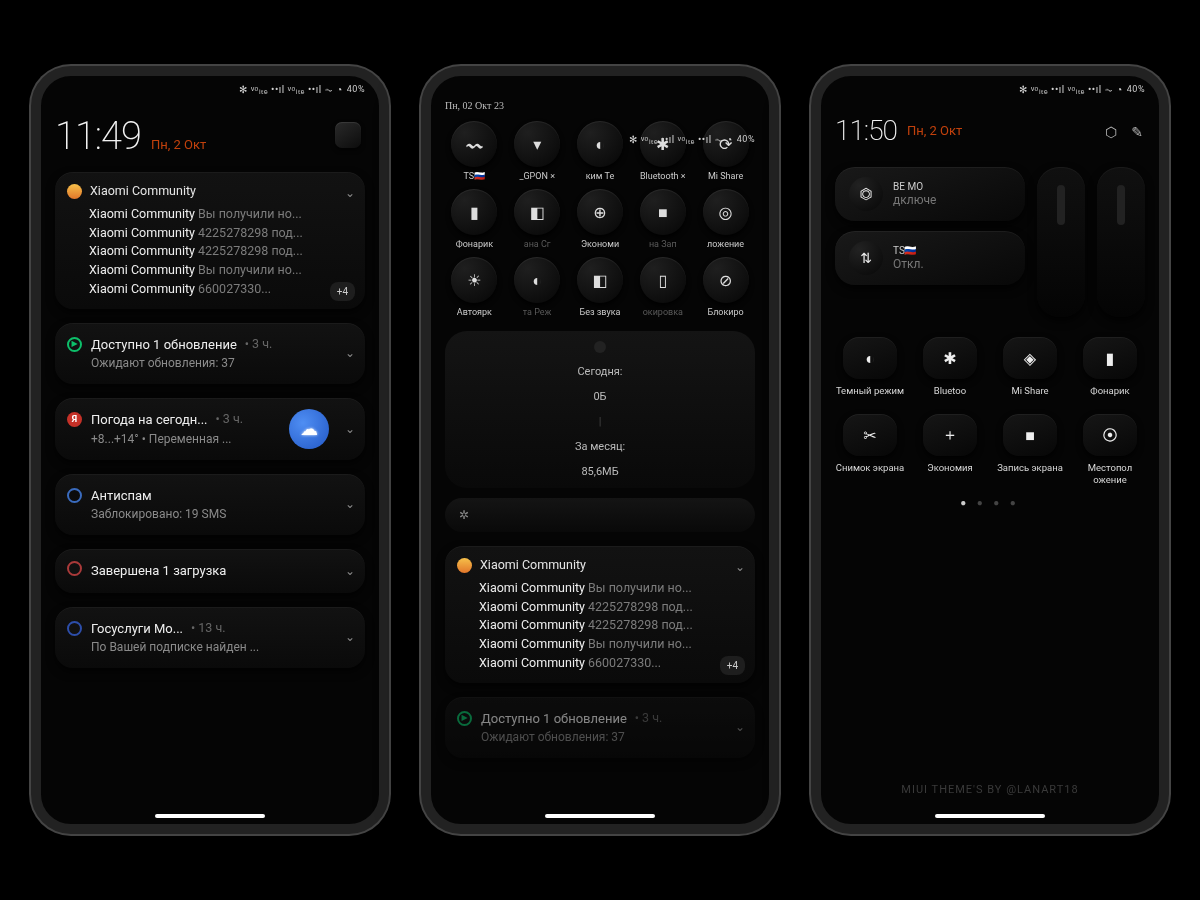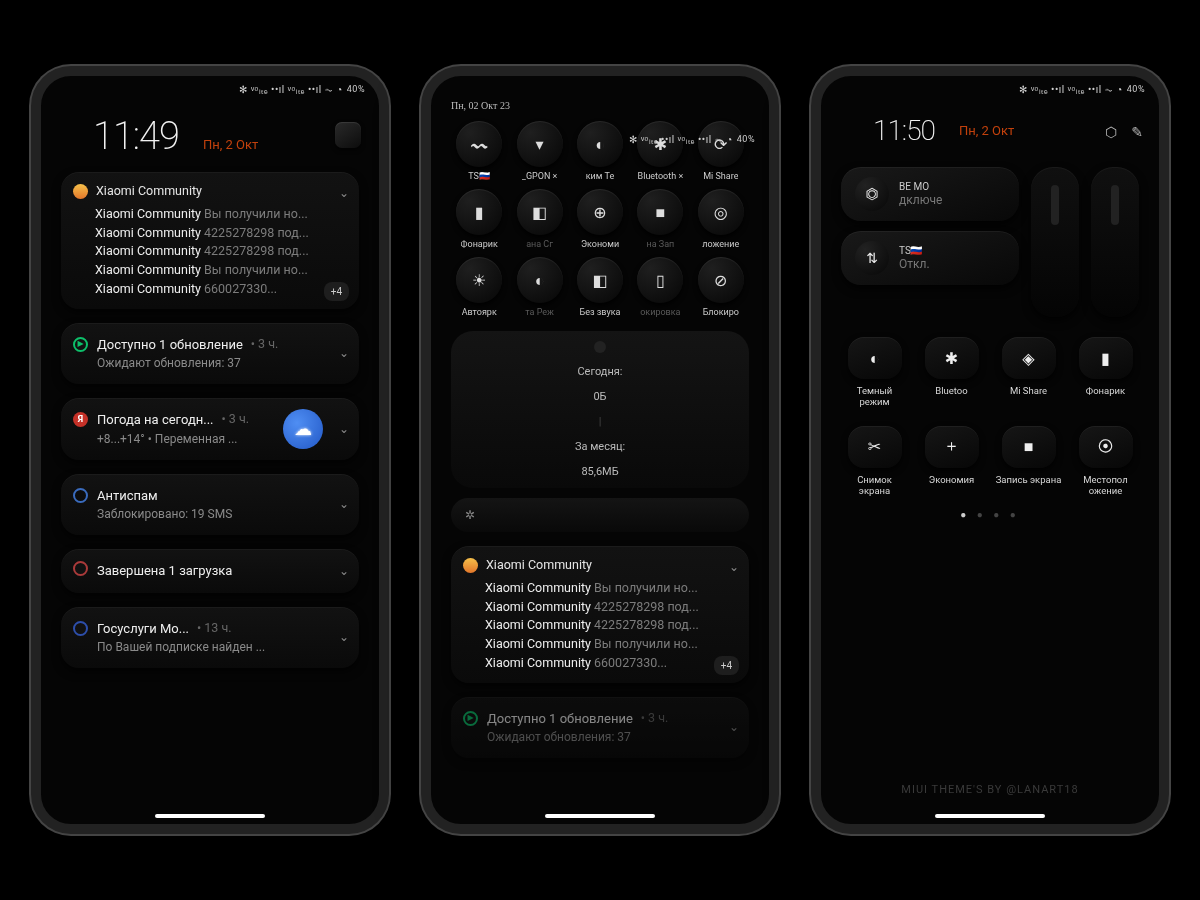--- a/index.html
+++ b/index.html
@@ -20,42 +20,41 @@
     border-radius: 40px;
     border: 10px solid #222;
     background: #050505;
     position: relative;
     overflow: hidden;
     box-shadow: 0 0 0 2px #444, 0 10px 40px rgba(0,0,0,.8);
   }
   .screen {
     position: absolute;
     inset: 0;
-    padding: 8px 20px 12px;
+    padding: 8px 14px 12px;
     overflow: hidden;
   }
   
   .status-right {
     position: absolute;
     top: 6px; right: 14px;
     font-size: 9px;
     letter-spacing: .5px;
     color: #cfcfcf;
     display: flex;
     align-items: center;
     gap: 4px;
   }
   .status-right .ico { font-size: 10px; }
   
   .clock-row {
     margin-top: 30px;
     display: flex;
     align-items: baseline;
-    gap: 24px;
-    margin-left: 32px;
+    gap: 10px;
   }
   .clock {
     font-size: 38px;
     font-weight: 200;
     letter-spacing: -1px;
     color: #f2f2f2;
   }
   .date {
     font-size: 13px;
     color: #c2410c;

